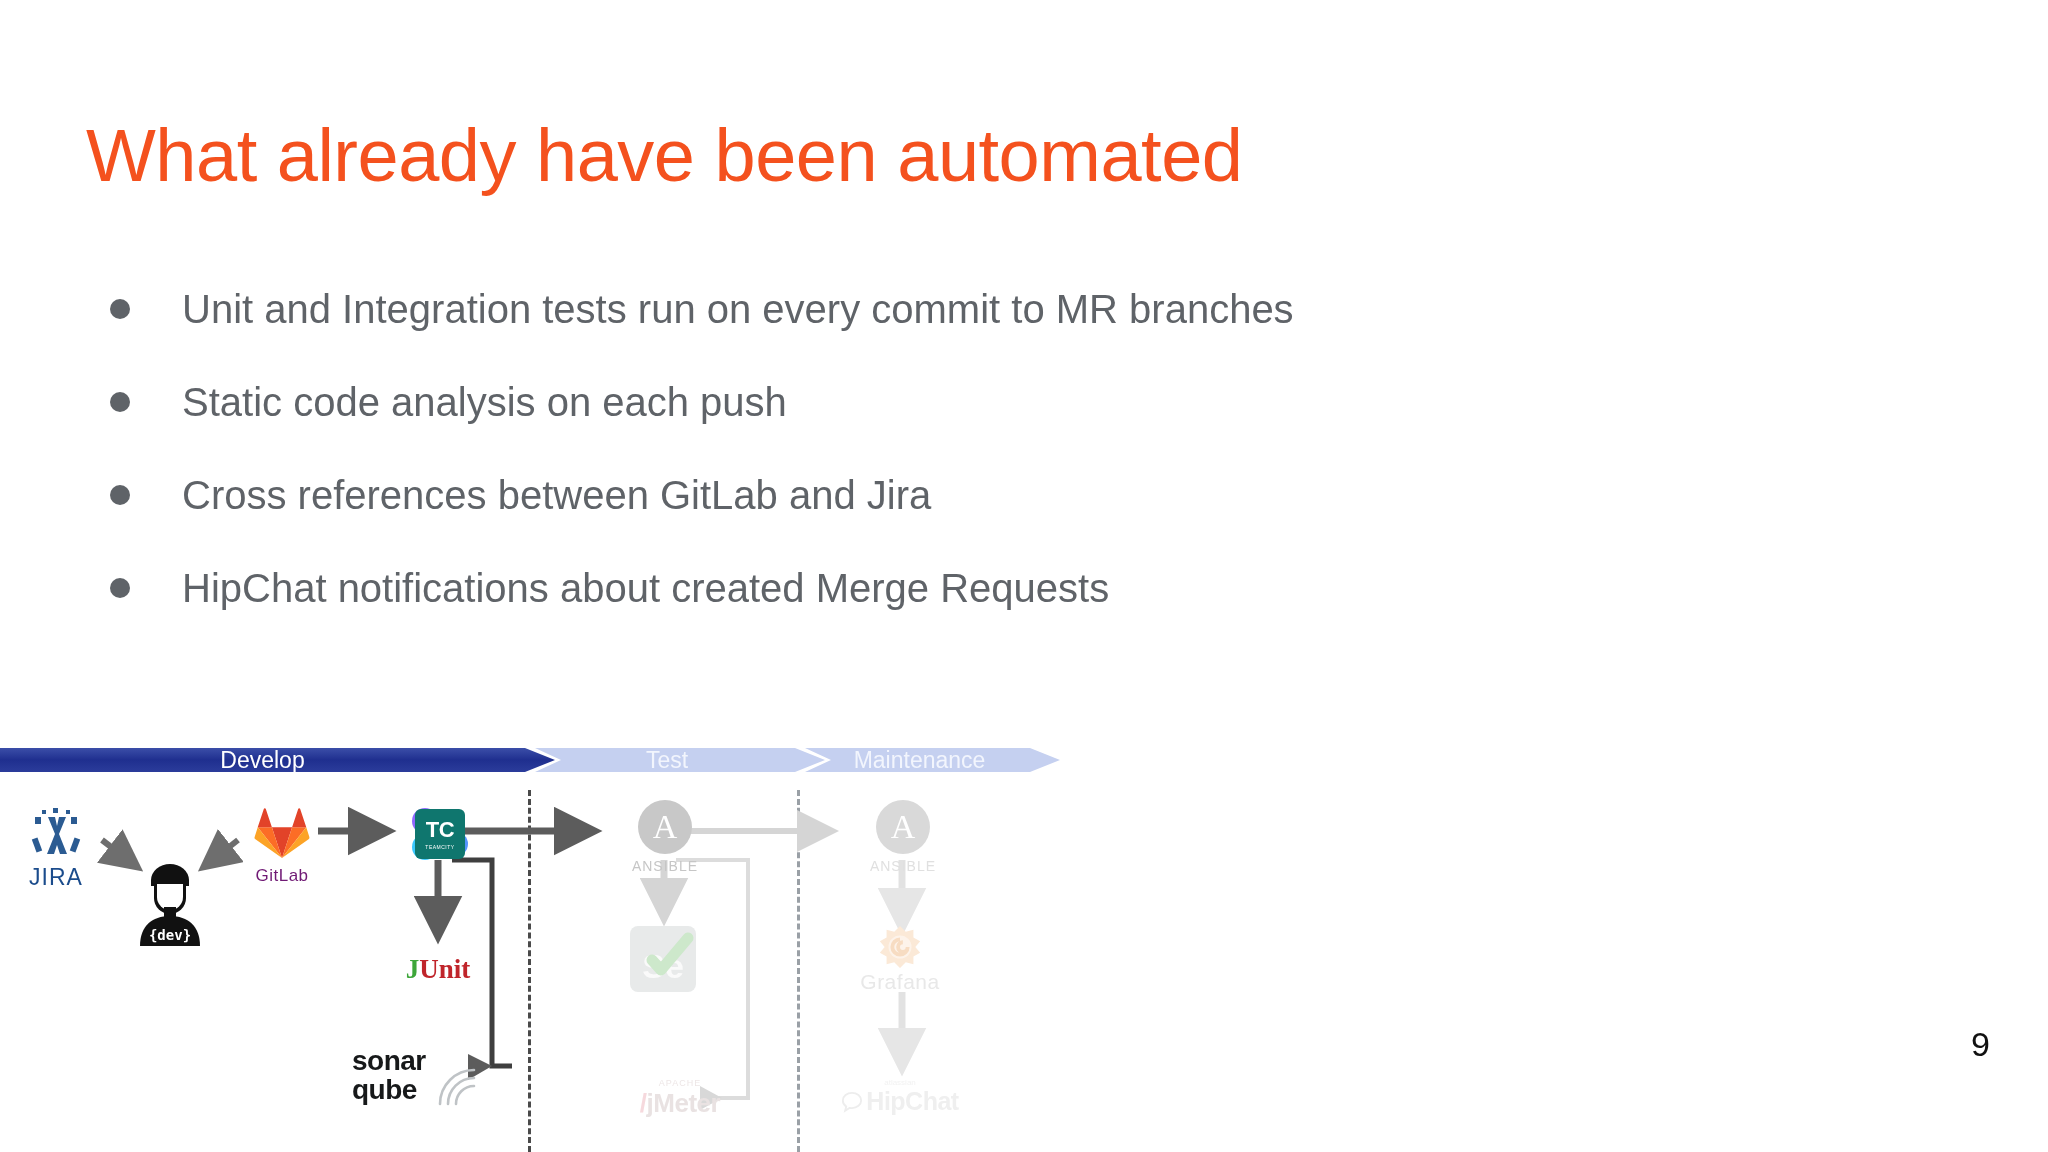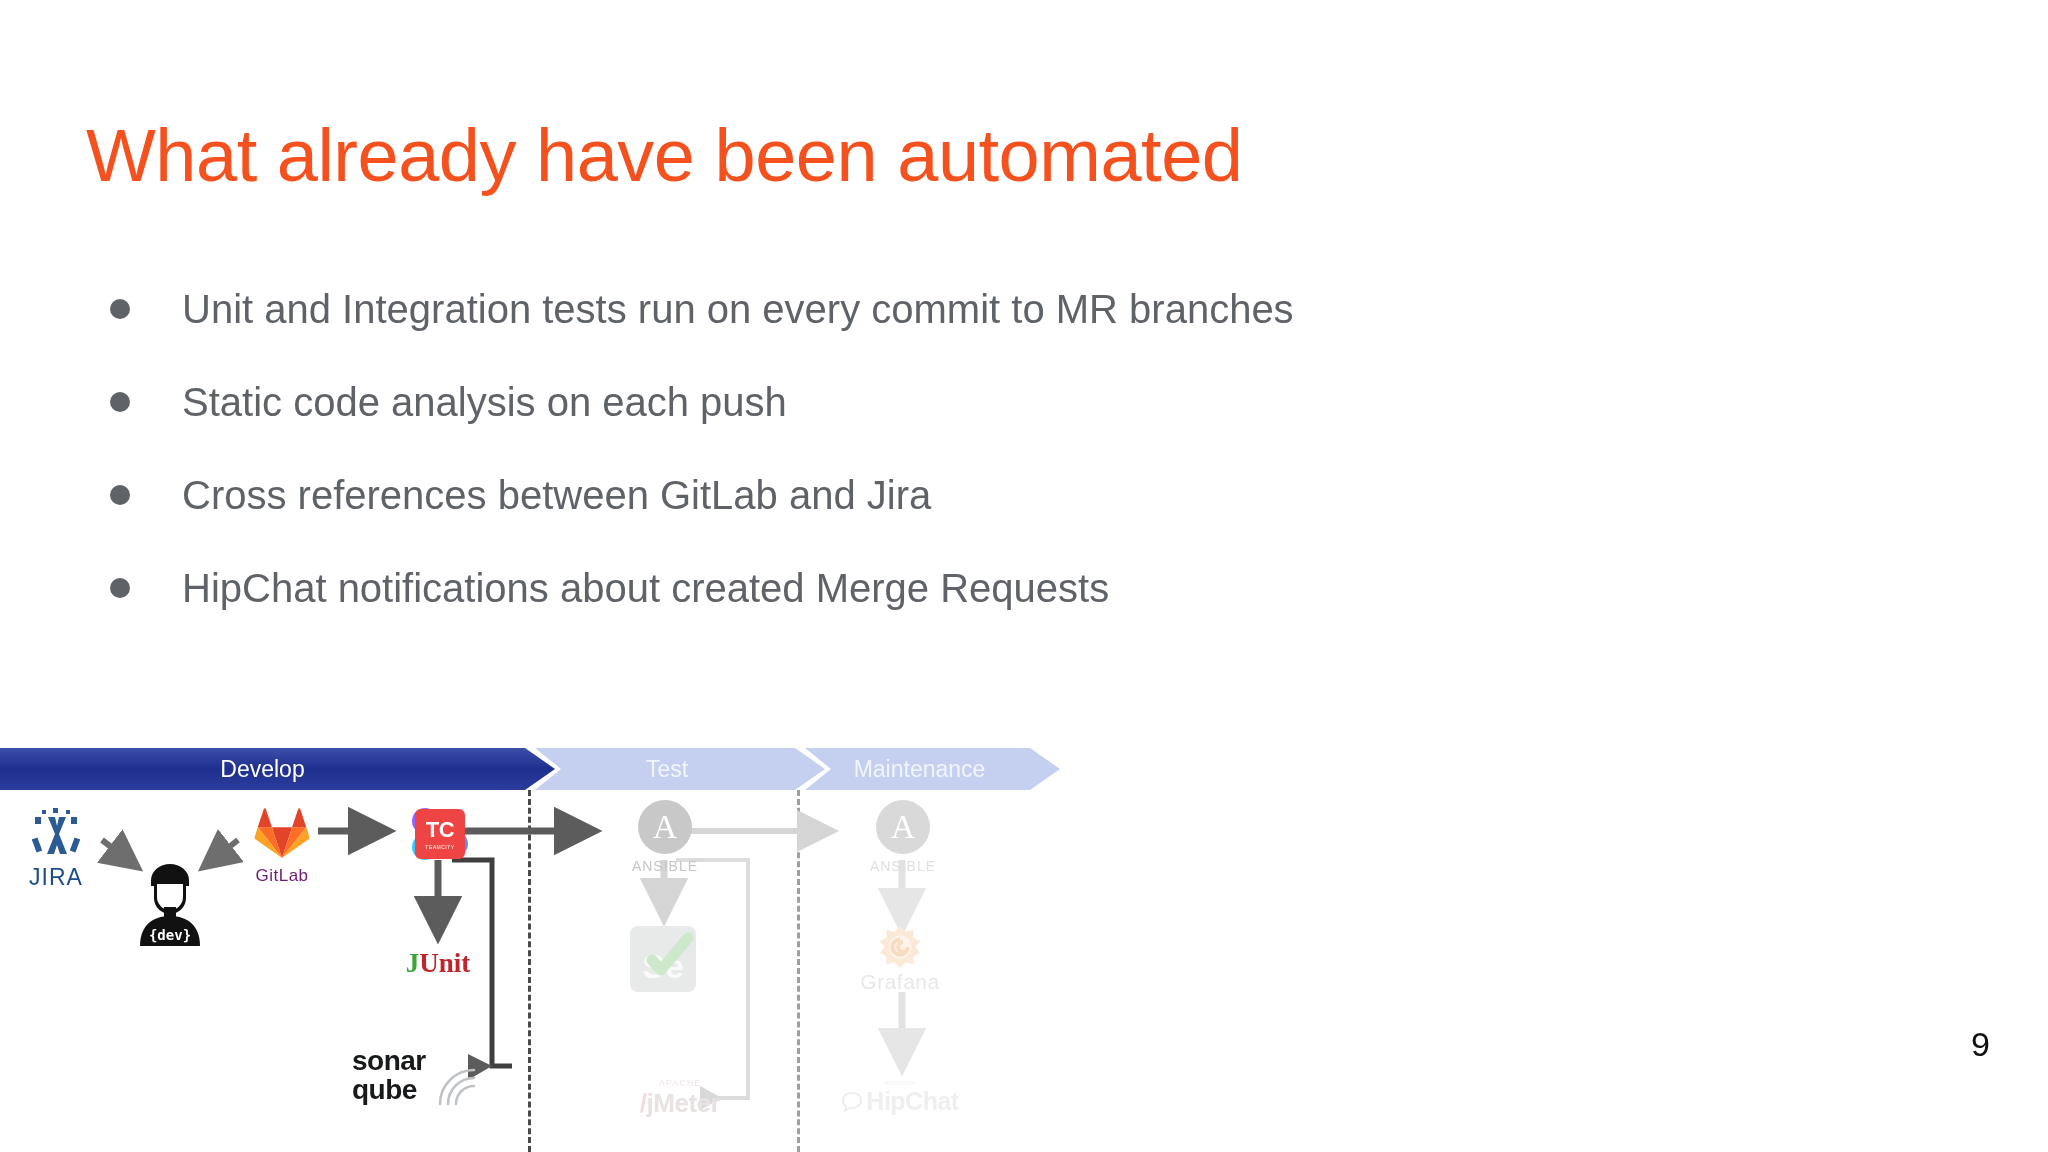--- a/index.html
+++ b/index.html
@@ -80,21 +80,21 @@
   .banner {
     position: absolute;
     left: 0;
     top: 0;
     width: 1060px;
     height: 42px;
   }
   .chev {
     position: absolute;
     top: 0;
-    height: 42px;
+    height: 24px;
     display: flex;
     align-items: center;
     justify-content: center;
     color: #ffffff;
     font-size: 23px;
     line-height: 1;
   }
   .chev-develop {
     left: 0;
     width: 555px;
@@ -159,30 +159,30 @@
     font-size: 14px; font-weight: 700; color: #ffffff;
   }
 
   
   .gitlab { left: 242px; top: 60px; width: 80px; }
   .gitlab-word { font-size: 17px; color: #701a75; margin-top: 2px; letter-spacing: .5px; }
 
   
   .teamcity { left: 398px; top: 58px; width: 84px; }
   .tc-box {
-    width: 50px; height: 50px; border-radius: 6px; background: #ef4444;
+    width: 50px; height: 50px; border-radius: 6px; background: #0f766e;
     display: flex; flex-direction: column; align-items: center; justify-content: center;
     position: relative; z-index: 2; margin: 0 auto;
   }
   .tc-text { color: #fff; font-size: 22px; font-weight: 700; line-height: 1; letter-spacing: -.5px; }
   .tc-sub { color: #fff; font-size: 5px; letter-spacing: .5px; margin-top: 3px; }
 
   
   .junit { left: 368px; top: 200px; width: 140px; }
-  .junit-word { font-size: 27px; font-weight: 700; font-family: "Liberation Serif", serif; }
+  .junit-word { font-size: 27px; font-weight: 700; font-family: "Liberation Serif", serif; margin-top: 6px; }
 
   
   .sonar { left: 352px; top: 298px; width: 150px; text-align: left; }
   .sonar-w {
     font-size: 28px; font-weight: 700; color: #17191A;
     line-height: 1.05; letter-spacing: -.5px;
   }
 
   
   .ansible1 { left: 610px; top: 52px; width: 110px; }

